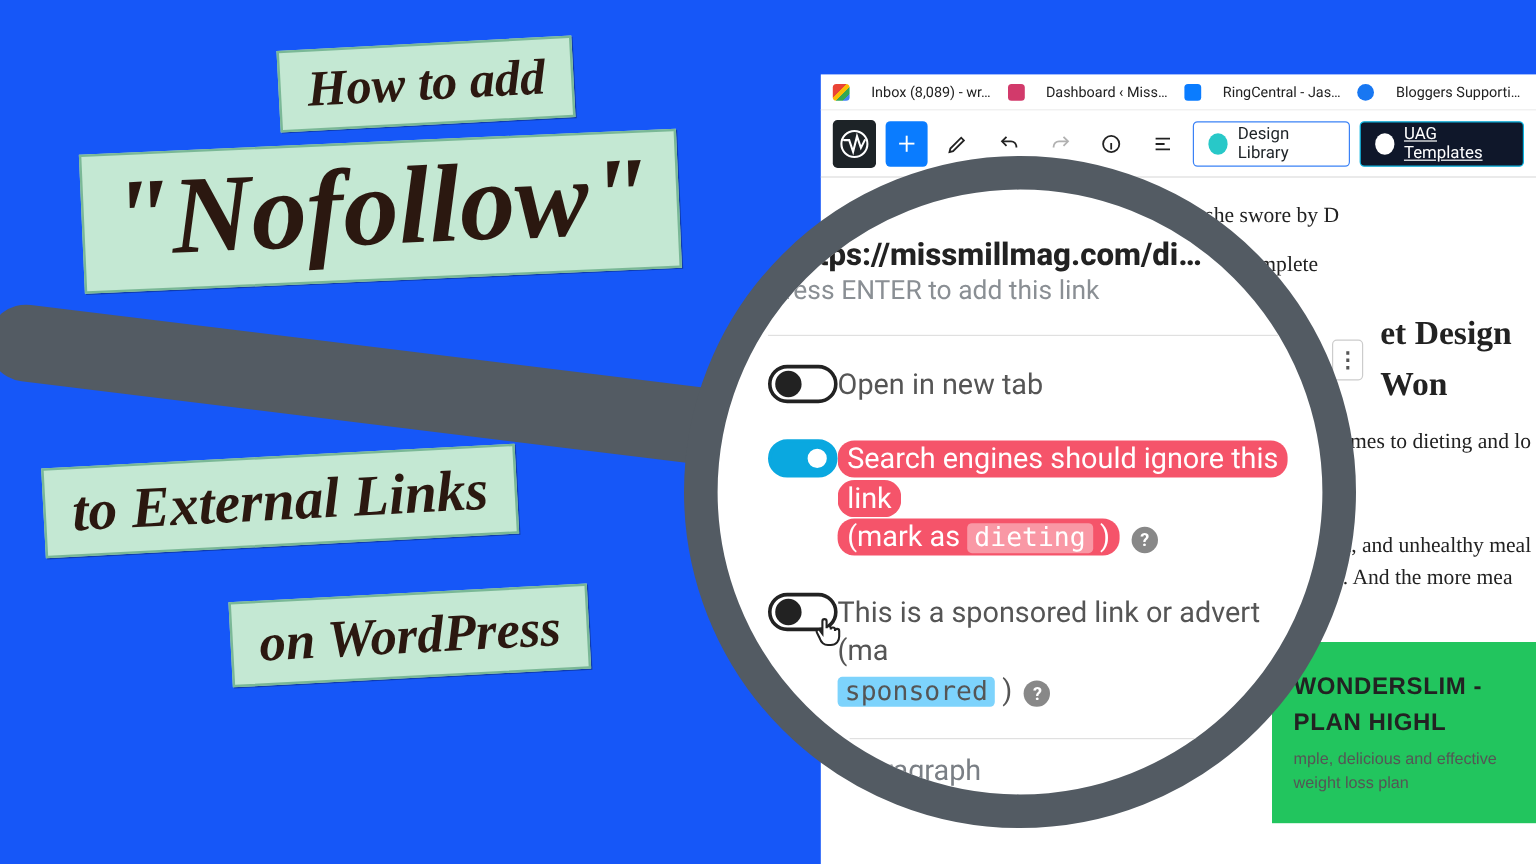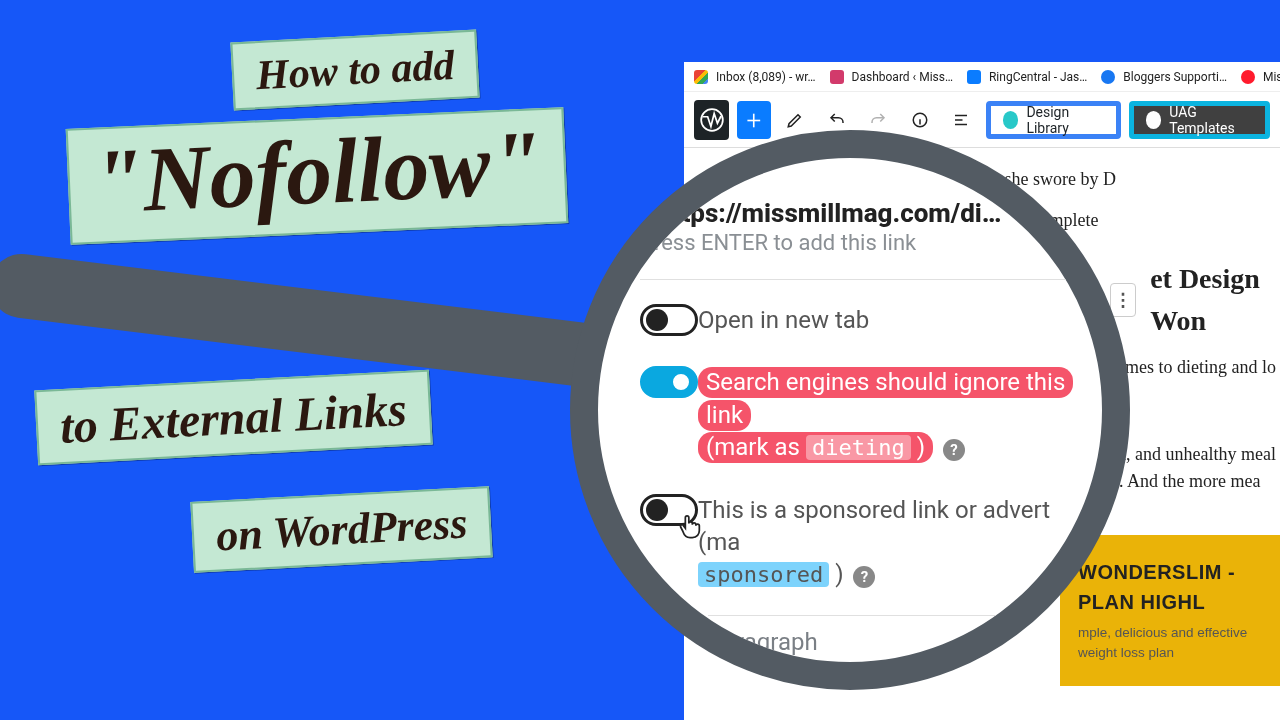--- a/index.html
+++ b/index.html
@@ -46,21 +46,21 @@
     background: #fff;
     font-family: -apple-system, Segoe UI, Roboto, Arial, sans-serif;
   }
   .tabs-row {
     display: flex; align-items: center; gap: 14px;
     height: 30px; padding: 0 10px;
     font-size: 12px; color: #222;
     border-bottom: 1px solid #eee;
     overflow: hidden;
   }
-  .tab { display: flex; align-items: center; gap: 8px; white-space: nowrap; }
+  .tab { display: flex; align-items: center; gap: 18px; white-space: nowrap; }
   .tab-icon { width: 14px; height: 14px; border-radius: 3px; display: inline-block; }
   .gmail { background: linear-gradient(135deg,#ea4335 0 40%,#fbbc05 40% 60%,#34a853 60% 80%,#4285f4 80%); }
   .wp { background:#d23a6b; }
   .rc { background:#0a7cff; }
   .fb { background:#1877f2; border-radius:50%; }
   .op { background:#ff1b2d; border-radius:50%; }
 
   .wp-bar {
     display: flex; align-items: center; gap: 8px;
     height: 56px; padding: 0 10px;
@@ -72,39 +72,39 @@
     display: flex; align-items: center; justify-content: center;
   }
   .wp-logo svg { width: 26px; height: 26px; }
   .sq-btn {
     width: 38px; height: 38px; border-radius: 4px;
     display: flex; align-items: center; justify-content: center;
     font-size: 18px; color: #1d2327; background:#fff;
   }
   .add-btn { background: #0a7cff; color: #fff; font-size: 26px; font-weight: 300; }
   .pill-btn {
-    height: 38px; padding: 0 12px; border: 5px solid #3b82f6; border-radius: 4px;
+    height: 38px; padding: 0 12px; border: 1px solid #3b82f6; border-radius: 4px;
     display: flex; align-items: center; gap: 8px; font-size: 14px; color: #1d2327;
     background:#fff;
   }
-  .cyan-btn { background: #404040; color: #fff; border-color: #0bb4e0; }
+  .cyan-btn { background: #0f172a; color: #fff; border-color: #0bb4e0; text-decoration: underline; }
   .chip-blue { width:18px; height:18px; border-radius:50%; background:#0066ff; display:inline-block; }
   .chip-teal { width:18px; height:18px; border-radius:50%; background:#28c8c8; display:inline-block; }
 
   .doc {
     padding: 18px 0 0 26px;
     font-family: Georgia, 'Times New Roman', serif;
     color: #222;
     font-size: 18px;
     line-height: 1.5;
   }
   .doc p { margin-bottom: 14px; }
   .h2 { font-size: 28px; font-weight: 900; margin: 24px 0 12px; display:flex; align-items:center; gap:14px;}
   .kebab { width:34px; height:34px; border:1px solid #ccc; border-radius:4px; display:flex; align-items:center; justify-content:center; font-size:18px; color:#555;}
-  .wonder-box { margin-top: 40px; background:#eab308; padding: 22px 18px; }
+  .wonder-box { margin-top: 40px; background:#22c55e; padding: 22px 18px; }
   .wonder-title { font-family: Arial, sans-serif; font-size: 20px; font-weight: 700; letter-spacing:.5px; }
   .wonder-sub { font-family: Arial, sans-serif; font-size: 13.5px; color:#555; margin-top:6px;}
 
   
   .lens {
     position: absolute;
     left: 570px; top: 130px;
     width: 560px; height: 560px;
     border-radius: 50%;
     border: 28px solid #535b63;

